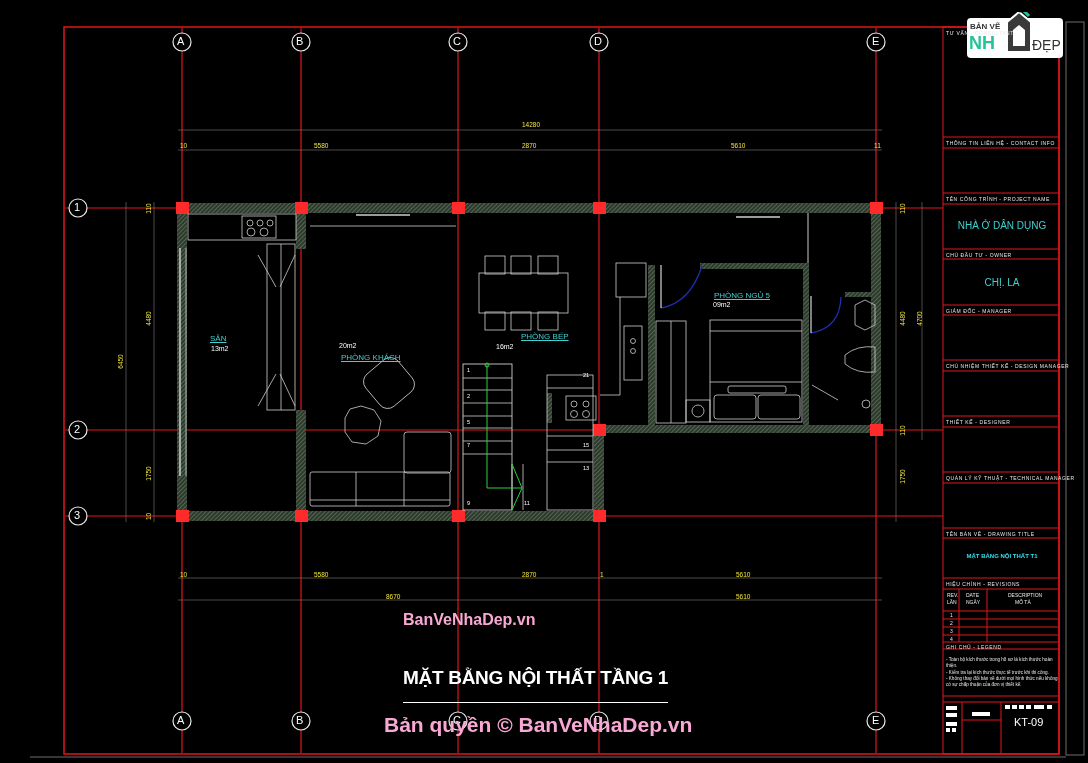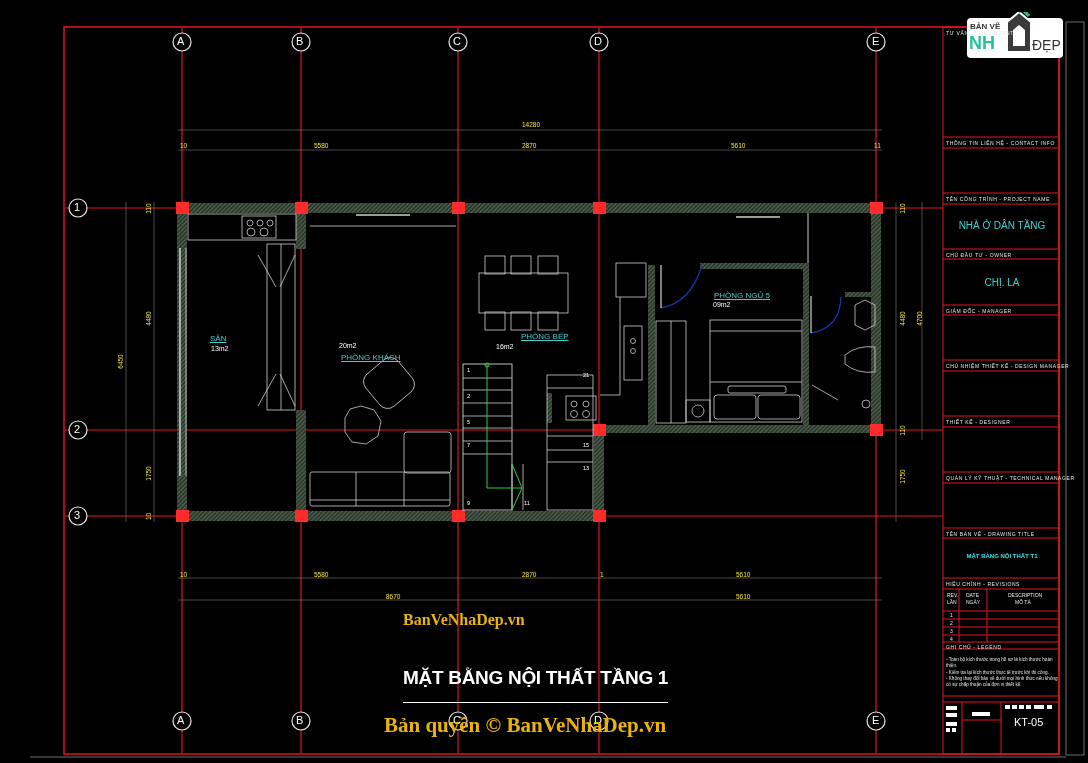--- a/index.html
+++ b/index.html
@@ -2,21 +2,21 @@
 <html><head>
 <meta charset="utf-8">
 <style>
   html,body{margin:0;padding:0;background:#000;}
   body{width:1088px;height:763px;position:relative;overflow:hidden;font-family:"Liberation Sans",sans-serif;}
   #canvas{position:absolute;left:0;top:0;width:1088px;height:763px;}
   .tb-label{position:absolute;left:946px;font-size:5px;letter-spacing:0.6px;color:#e8e8e8;white-space:nowrap;font-family:"Liberation Sans",sans-serif;}
   .tb-value{position:absolute;left:946px;width:112px;text-align:center;color:#3fd0d0;font-size:10px;font-family:"Liberation Sans",sans-serif;}
   .tb-small{position:absolute;font-size:5px;color:#e8e8e8;white-space:nowrap;font-family:"Liberation Sans",sans-serif;}
   .legend{position:absolute;left:946px;top:657px;width:112px;font-size:4.6px;line-height:6.3px;color:#e8e8e8;font-family:"Liberation Sans",sans-serif;}
-  .wm{position:absolute;color:#eab308;font-weight:bold;font-family:Liberation Serif, serif;white-space:nowrap;}
+  .wm{position:absolute;color:#f9a8d4;font-weight:bold;font-family:Liberation Sans, sans-serif;white-space:nowrap;}
   .title{position:absolute;left:403px;top:667px;color:#fff;font-size:19px;font-weight:bold;border-bottom:1.5px solid #fff;line-height:22px;padding-bottom:13px;font-family:"Liberation Sans",sans-serif;letter-spacing:-0.3px;}
   .room-name{position:absolute;color:#3fd0d0;font-size:8px;text-decoration:underline;white-space:nowrap;font-family:"Liberation Sans",sans-serif;}
   .room-area{position:absolute;color:#fff;font-size:7px;white-space:nowrap;font-family:"Liberation Sans",sans-serif;}
   .dim{position:absolute;color:#f2e63c;font-size:6.5px;white-space:nowrap;font-family:"Liberation Sans",sans-serif;}
   .dimv{position:absolute;color:#f2e63c;font-size:6.5px;white-space:nowrap;transform:rotate(-90deg);transform-origin:center;font-family:"Liberation Sans",sans-serif;}
   .sheet{position:absolute;left:1014px;top:716px;color:#fff;font-size:11px;font-family:"Liberation Sans",sans-serif;}
   .logo{position:absolute;left:967px;top:12px;width:96px;height:52px;}
   .stairn{position:absolute;color:#fff;font-size:5.5px;font-family:"Liberation Sans",sans-serif;}
 </style>
 </head>
@@ -331,21 +331,21 @@
     <path d="M46 18 L52 13 L58 18 L58 34 L46 34 Z" fill="#fff"></path>
     <path d="M52 0 L56 -2 L62 4" stroke="#26c29a" stroke-width="3" fill="none"></path>
   </svg>
   <span style="position:absolute;left:970px;top:22px;font-size:8px;font-weight:bold;color:#333;">BẢN VẼ</span>
   <span style="position:absolute;left:969px;top:33px;font-size:18px;font-weight:bold;color:#26c29a;">NH</span>
   <span style="position:absolute;left:1032px;top:37px;font-size:14px;color:#333;">ĐẸP</span>
 
   <span class="tb-label" style="top:30px;">TƯ VẤN - CONSULTANT</span>
   <span class="tb-label" style="top:140px;">THÔNG TIN LIÊN HỆ - CONTACT INFO</span>
   <span class="tb-label" style="top:196px;">TÊN CÔNG TRÌNH - PROJECT NAME</span>
-  <span class="tb-value" style="top:220px;">NHÀ Ở DÂN TẦNG</span>
+  <span class="tb-value" style="top:220px;">NHÀ Ở DÂN DỤNG</span>
   <span class="tb-label" style="top:252px;">CHỦ ĐẦU TƯ - OWNER</span>
   <span class="tb-value" style="top:277px;">CHỊ. LA</span>
   <span class="tb-label" style="top:308px;">GIÁM ĐỐC - MANAGER</span>
   <span class="tb-label" style="top:363px;">CHỦ NHIỆM THIẾT KẾ - DESIGN MANAGER</span>
   <span class="tb-label" style="top:419px;">THIẾT KẾ - DESIGNER</span>
   <span class="tb-label" style="top:475px;">QUẢN LÝ KỸ THUẬT - TECHNICAL MANAGER</span>
   <span class="tb-label" style="top:531px;">TÊN BẢN VẼ - DRAWING TITLE</span>
   <span class="tb-value" style="top:553px;font-size:6px;font-weight:bold;color:#2fe0e8;">MẶT BẰNG NỘI THẤT T1</span>
   <span class="tb-label" style="top:581px;">HIỆU CHỈNH - REVISIONS</span>
   <span class="tb-small" style="left:947px;top:592px;">REV.</span>
@@ -357,14 +357,14 @@
   <span class="tb-small" style="left:950px;top:612px;">1</span>
   <span class="tb-small" style="left:950px;top:620px;">2</span>
   <span class="tb-small" style="left:950px;top:628px;">3</span>
   <span class="tb-small" style="left:950px;top:636px;">4</span>
   <span class="tb-label" style="top:644px;">GHI CHÚ - LEGEND</span>
   <div class="legend">
     <div>- Toàn bộ kích thước trong hồ sơ là kích thước hoàn thiện.</div>
     <div>- Kiểm tra lại kích thước thực tế trước khi thi công.</div>
     <div>- Không thay đổi bản vẽ dưới mọi hình thức nếu không có sự chấp thuận của đơn vị thiết kế.</div>
   </div>
-  <span class="sheet">KT-05</span>
+  <span class="sheet">KT-09</span>
 </div>
 
 </body></html>

